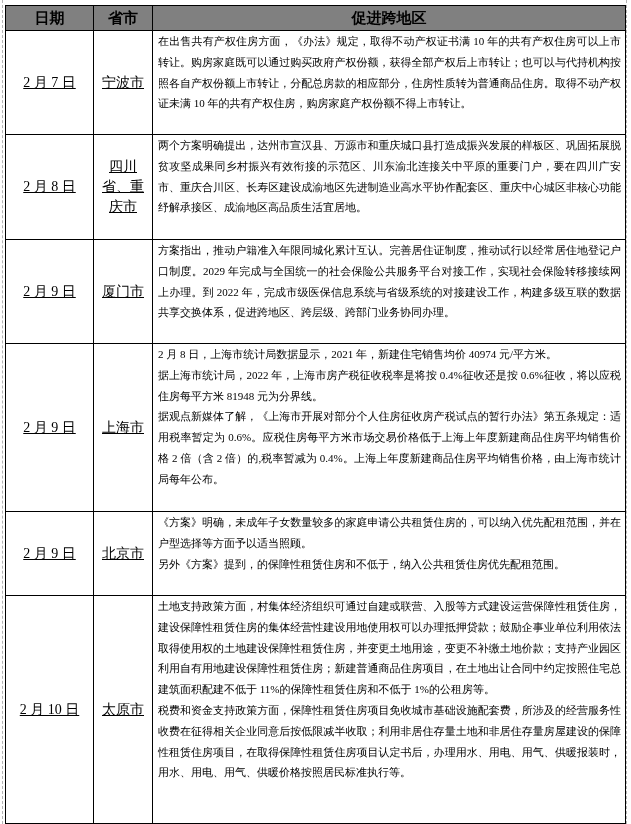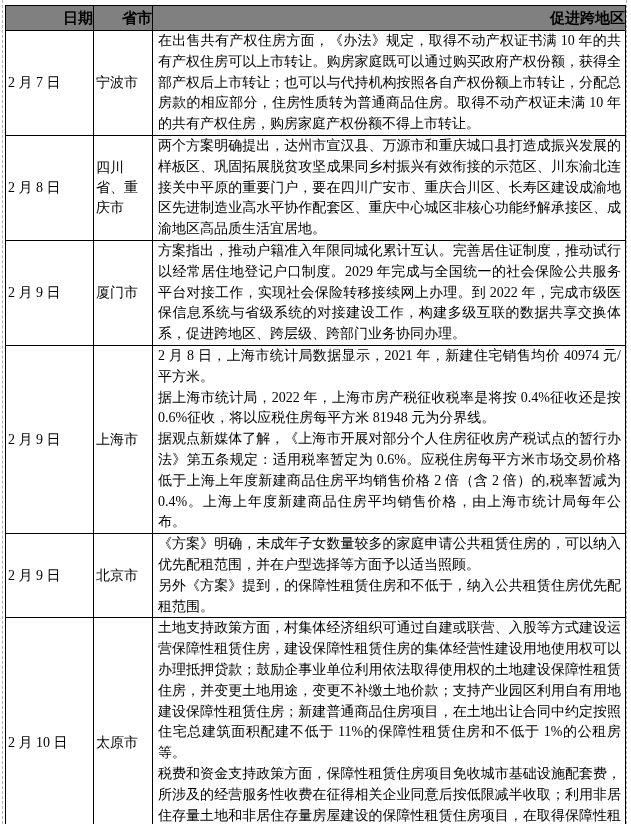--- a/index.html
+++ b/index.html
@@ -41,32 +41,34 @@
   .policy-table td {
     border: 1px solid #000000;
     padding: 0;
     vertical-align: middle;
   }
   .policy-table thead th {
     height: 24px;
     background: #808080;
     font-size: 15px;
     font-weight: bold;
-    text-align: right;
+    text-align: center;
     line-height: 24px;
   }
   td.cell-date,
   td.cell-city {
+    text-align: center;
     font-size: 14px;
     line-height: 20px;
     padding: 6px 2px;
+    text-decoration: underline;
   }
   td.cell-content {
     vertical-align: top;
-    font-size: 14px;
+    font-size: 11px;
     line-height: 20.8px;
     padding: 0 4px 0 5px;
     text-align: justify;
   }
   td.cell-content p {
     margin: 0;
     word-break: break-all;
   }
   tr.r1 { height: 104px; }
   tr.r2 { height: 105px; }

